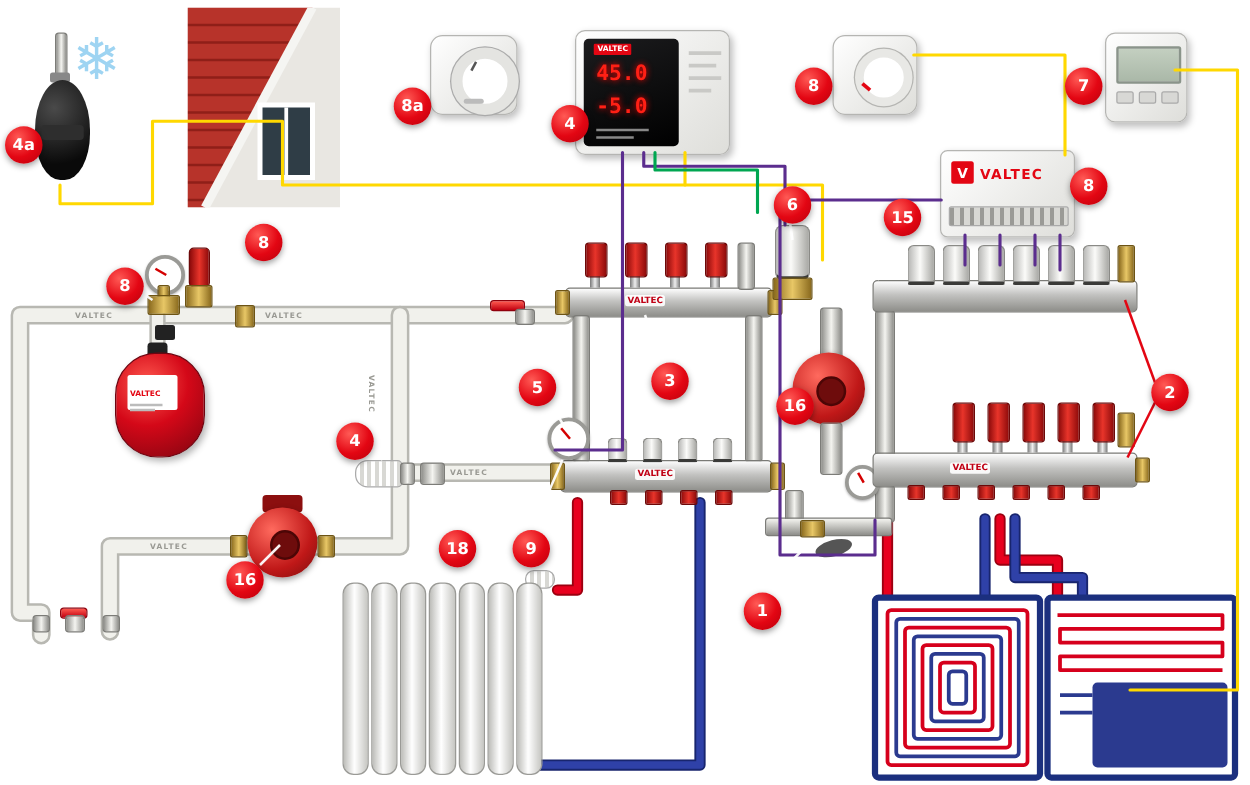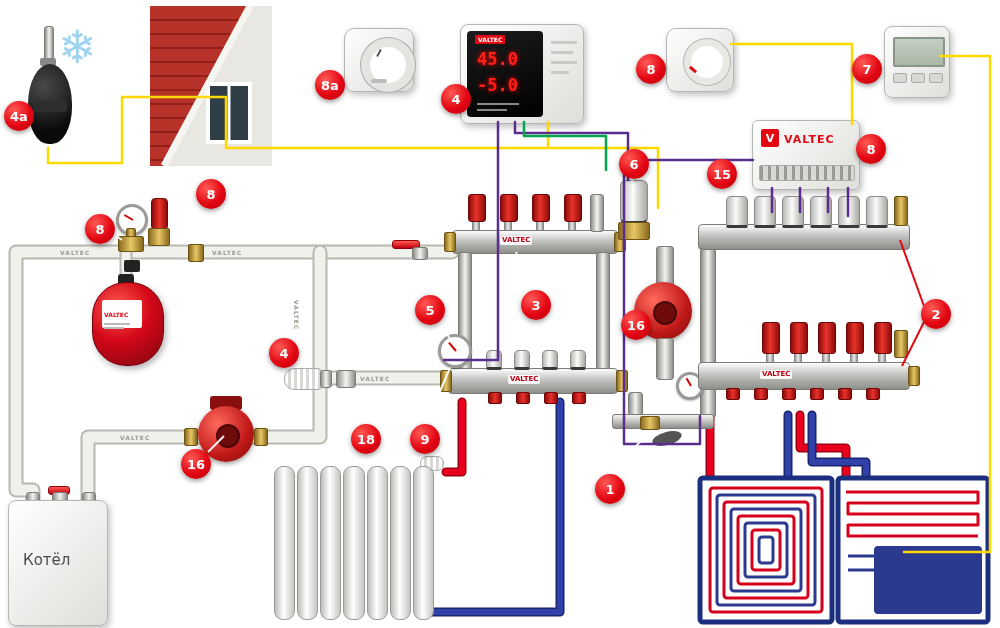--- a/index.html
+++ b/index.html
@@ -277,23 +277,20 @@
   <div class="brass" style="left:184px;top:428px;width:12px;height:16px;"></div>
   <div class="comp" style="left:210px;top:396px;width:32px;height:14px;background:#8c0f0f;border-radius:3px;"></div>
   <div class="comp" style="left:198px;top:406px;width:56px;height:56px;border-radius:50%;background:radial-gradient(circle at 35% 32%,#ff6a5e,#c01818 60%,#7a0d0d);box-shadow:0 2px 5px rgba(0,0,0,.4);"></div>
   <div class="comp" style="left:216px;top:424px;width:20px;height:20px;border-radius:50%;background:#6e0c0c;border:2px solid #4c0606;"></div>
   <div class="brass" style="left:254px;top:428px;width:12px;height:16px;"></div>
 
   <div class="chrome" style="left:26px;top:492px;width:12px;height:12px;"></div>
   <div class="chrome" style="left:82px;top:492px;width:12px;height:12px;"></div>
   <div class="lever-red" style="left:48px;top:486px;width:20px;height:7px;"></div>
   <div class="chrome" style="left:52px;top:492px;width:14px;height:12px;"></div>
-  <div class="box-white" style="left:8px;top:500px;width:98px;height:124px;border-radius:8px;">
-    <div style="position:absolute;left:14px;top:50px;font:15px 'DejaVu Sans',sans-serif;color:#4a4a48;">Котёл</div>
-  </div>
 
   <div class="comp" style="left:420px;top:456px;width:22px;height:13px;background:repeating-linear-gradient(90deg,#fff 0 3px,#d8d8d4 3px 6px);border:1px solid #aaa;border-radius:7px;"></div>
   <div class="comp" style="left:274px;top:466px;width:160px;height:154px;display:flex;gap:2px;">
     <div class="rad-sec"></div>
     <div class="rad-sec"></div>
     <div class="rad-sec"></div>
     <div class="rad-sec"></div>
     <div class="rad-sec"></div>
     <div class="rad-sec"></div>
     <div class="rad-sec"></div>

